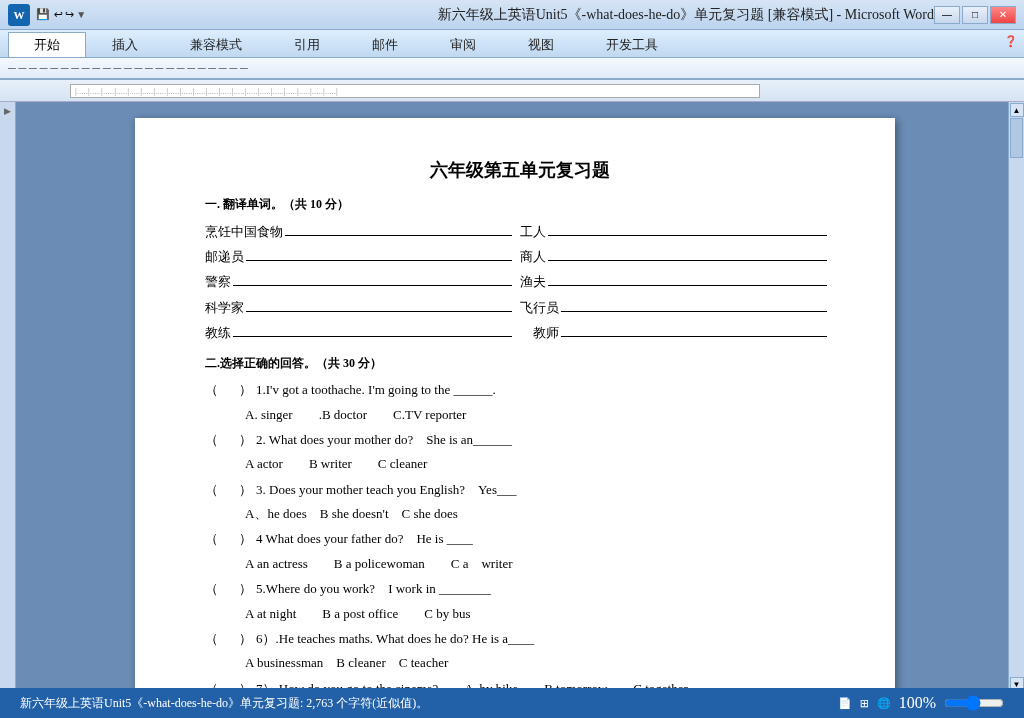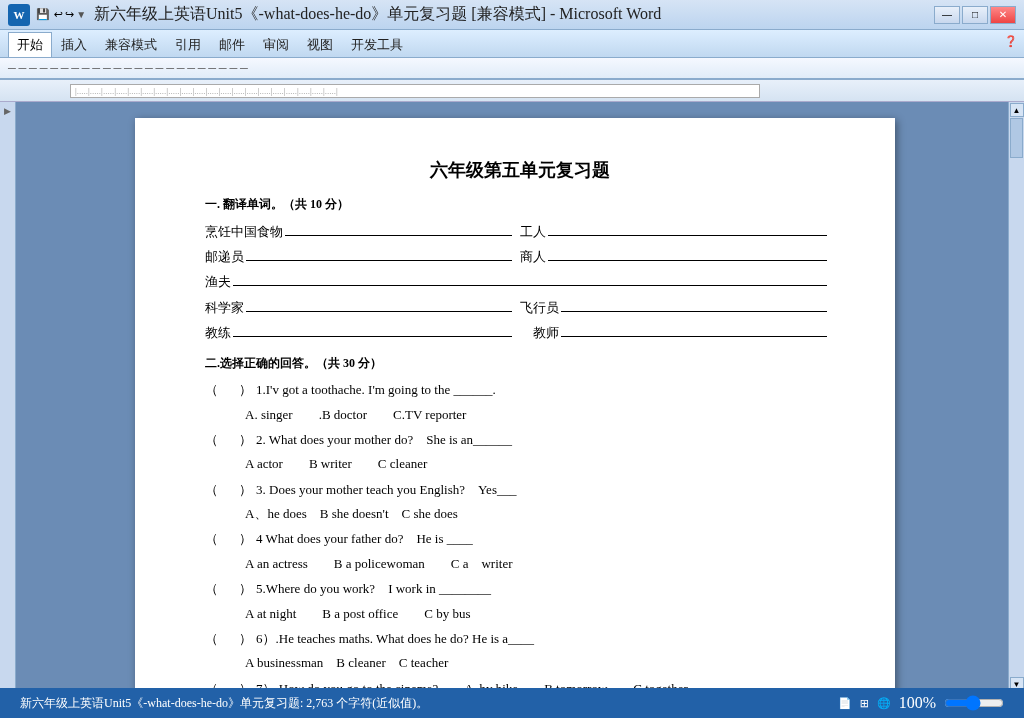--- a/index.html
+++ b/index.html
@@ -16,42 +16,42 @@
       position: relative;
     }
     .title-bar-logo {
       width: 22px; height: 22px;
       background: #1465b0;
       border-radius: 3px;
       display: flex; align-items: center; justify-content: center;
       color: white; font-weight: bold; font-size: 11px; margin-right: 6px;
     }
     .title-bar-text {
-      flex: 1; text-align: left; font-size: 16px; color: #222;
+      flex: 1; text-align: right; font-size: 14px; color: #222;
     }
     .title-bar-controls {
       display: flex; gap: 2px;
     }
     .title-btn {
       width: 26px; height: 18px;
       background: linear-gradient(to bottom, #e8f0fa, #c8d8ee);
       border: 1px solid #8aabcc;
       font-size: 10px; cursor: pointer; display: flex; align-items: center; justify-content: center;
     }
 
     
     .ribbon-tabs {
       background: linear-gradient(to bottom, #ddeeff, #c0d8f0);
       padding: 2px 0 0 8px;
       display: flex;
       gap: 0;
       border-bottom: 1px solid #8aabcc;
     }
     .ribbon-tab {
-      padding: 3px 8px; font-size: 13px; color: #222; cursor: pointer;
+      padding: 3px 25px; font-size: 13px; color: #222; cursor: pointer;
       border: 1px solid transparent;
       border-bottom: none;
       background: transparent;
     }
     .ribbon-tab.active {
       background: white;
       border: 1px solid #8aabcc;
       border-bottom: none;
       color: #000;
     }
@@ -203,20 +203,24 @@
             <span class="vocab-line"></span>
           </div>
           <div class="vocab-item">
             <span class="vocab-label">商人</span>
             <span class="vocab-line"></span>
           </div>
         </div>
 
         <div class="vocab-row">
           <div class="vocab-item">
+            <span class="vocab-label">警察</span>
+            <span class="vocab-line"></span>
+          </div>
+          <div class="vocab-item">
             <span class="vocab-label">渔夫</span>
             <span class="vocab-line"></span>
           </div>
         </div>
 
         <div class="vocab-row">
           <div class="vocab-item">
             <span class="vocab-label">科学家</span>
             <span class="vocab-line"></span>
           </div>

